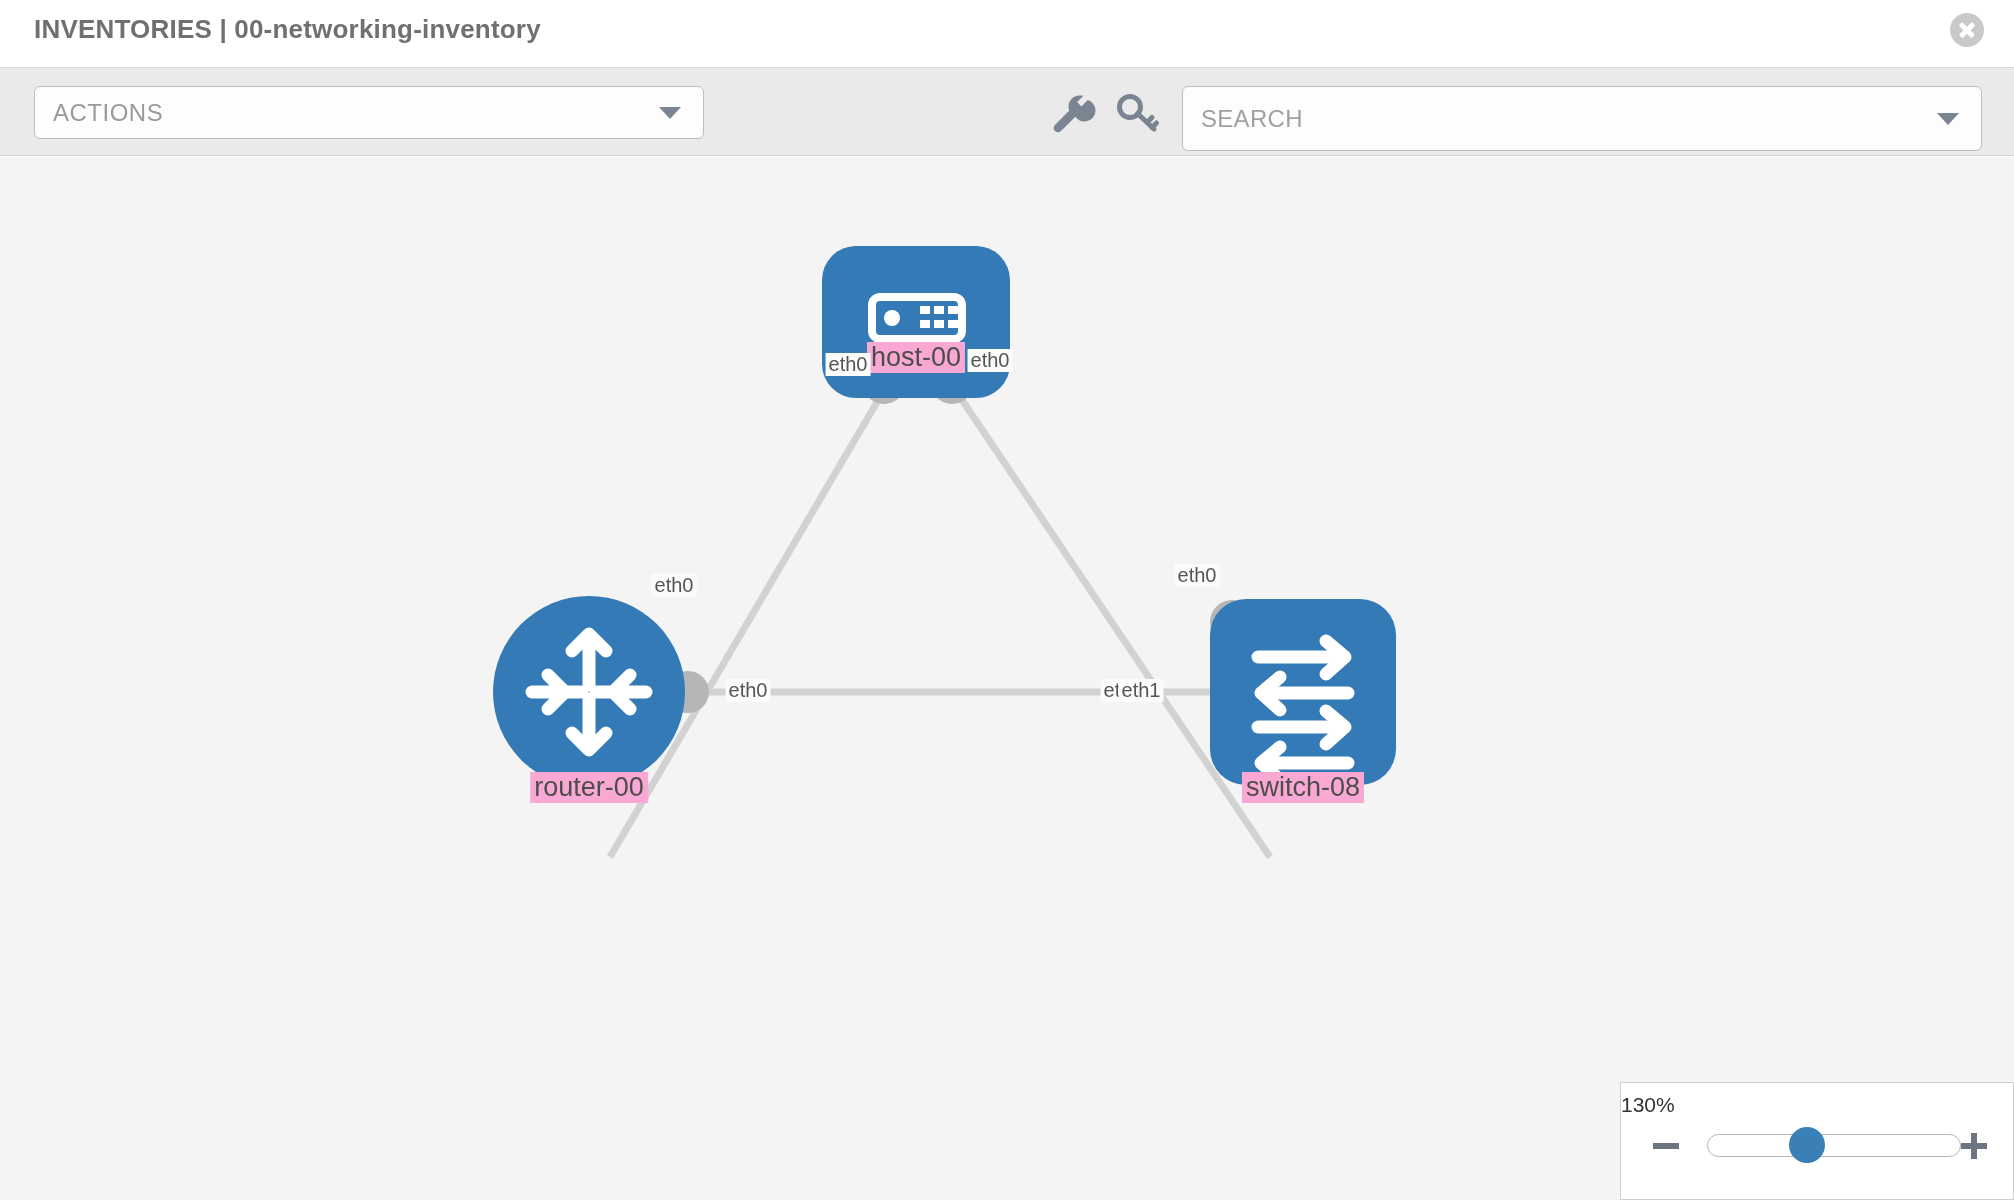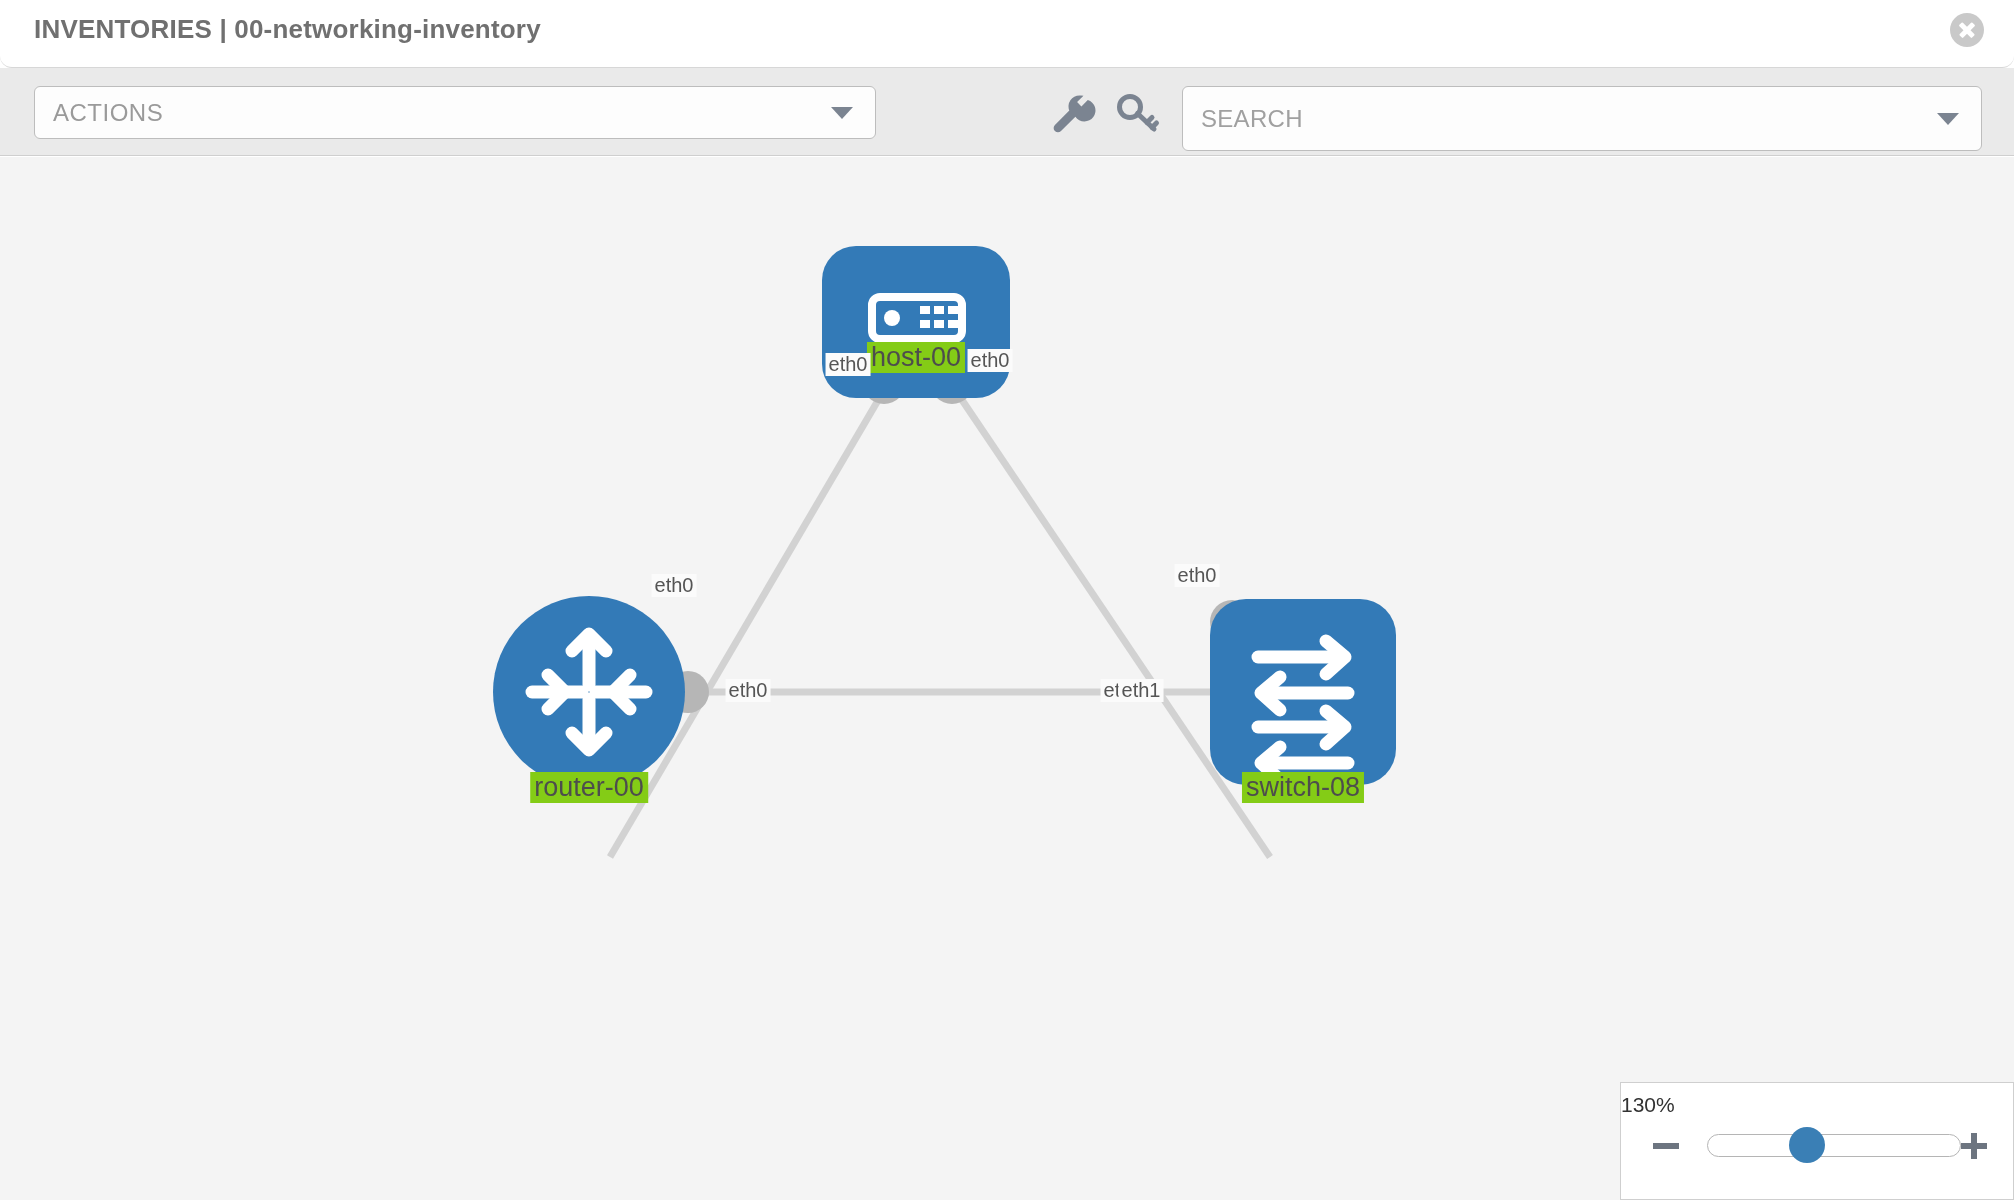--- a/index.html
+++ b/index.html
@@ -18,21 +18,20 @@
     background: #ffffff;
   }
 
   
   .header {
     position: absolute;
     left: 0; top: 0;
     width: 2014px; height: 68px;
     background: #ffffff;
     border-bottom: 1px solid #d7d7d7;
-    border-radius: 12px;
   }
   .header-title {
     position: absolute;
     left: 34px; top: 14px;
     font-size: 26px;
     font-weight: bold;
     color: #707070;
     letter-spacing: 0.2px;
     white-space: nowrap;
   }
@@ -60,21 +59,21 @@
   .toolbar {
     position: absolute;
     left: 0; top: 68px;
     width: 2014px; height: 88px;
     background: #eaeaea;
     border-bottom: 1px solid #cfcfcf;
   }
   .actions-select {
     position: absolute;
     left: 34px; top: 18px;
-    width: 842px; height: 53px;
+    width: 670px; height: 53px;
     background: #fdfdfd;
     border: 1px solid #bdbdbd;
     border-radius: 6px;
     cursor: pointer;
   }
   .actions-label {
     position: absolute;
     left: 18px; top: 50%;
     transform: translateY(-50%);
     font-size: 24px;
@@ -132,21 +131,21 @@
   .topology-svg {
     position: absolute;
     left: 0; top: 0;
     width: 2014px; height: 1043px;
   }
 
   .node-label {
     position: absolute;
     font-size: 27px;
     color: #4d4d4d;
-    background: #84cc16;
+    background: #f9a8d4;
     padding: 0 4px;
     white-space: nowrap;
     transform: translateX(-50%);
   }
   .iface-label {
     position: absolute;
     font-size: 20px;
     color: #555555;
     background: #fbfbfb;
     padding: 0 3px;

